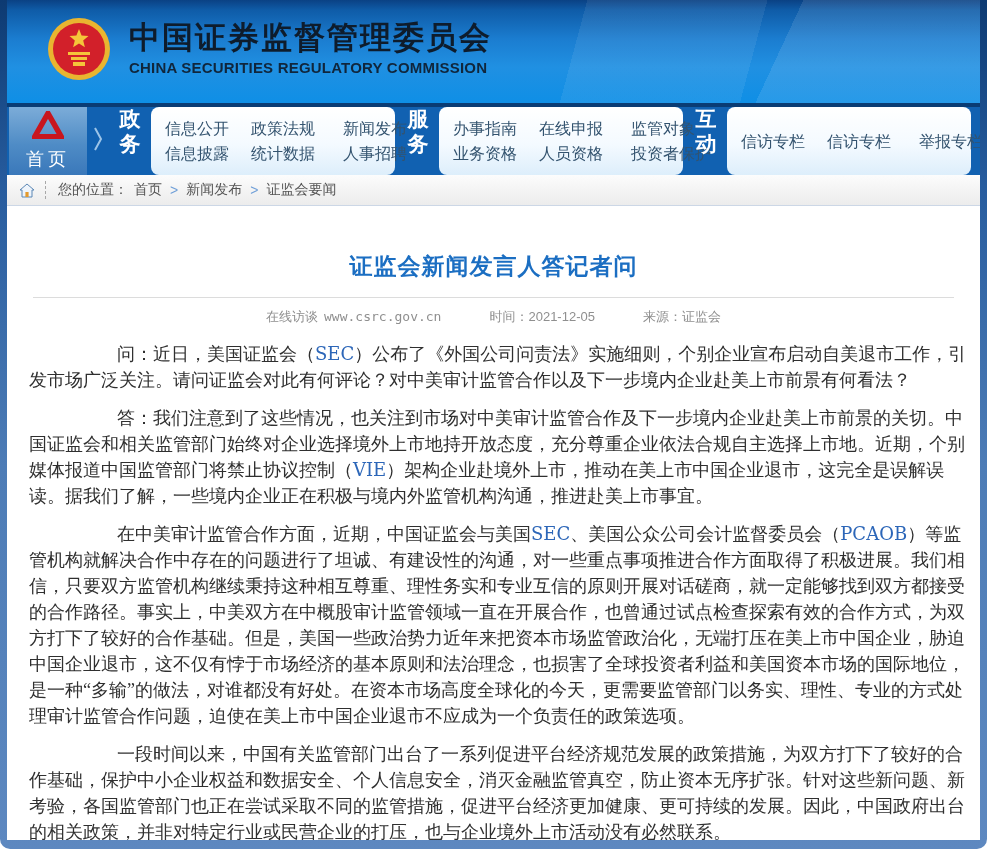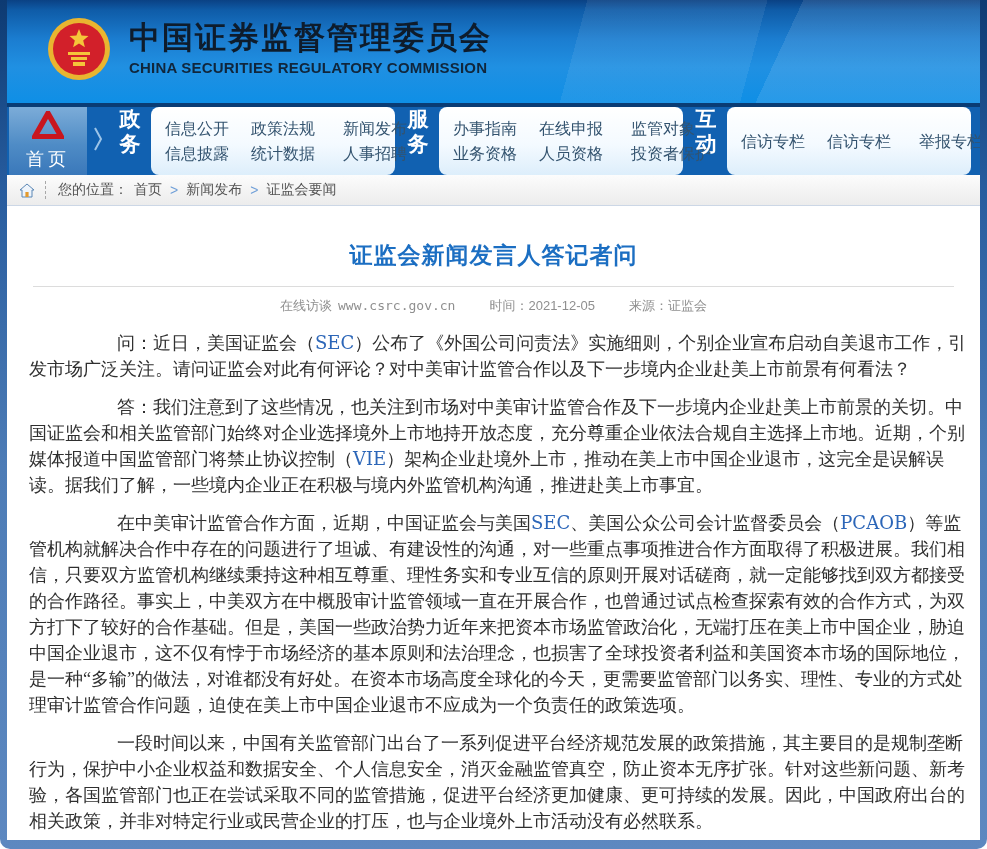--- a/index.html
+++ b/index.html
@@ -42,26 +42,26 @@
   .breadcrumb-bar{height:30px;border-bottom:1px solid #ccd7e6;flex:none;
     background:linear-gradient(180deg,#fcfcfc 0%,#ececec 100%);
     display:flex;align-items:center;font-size:14px;color:#555555;text-align:center;}
   .home-icon{margin:0 10px 0 12px;cursor:pointer;display:flex;}
   .crumb-divider{border-left:1px dashed #a8a8a8;height:18px;margin-right:12px;}
   .crumb-prefix{margin-right:4px;}
   .crumb-link{cursor:pointer;margin:0 2px;}
   .crumb-sep{color:#6f9fd8;margin:0 6px;}
 
   
-  .article{flex:1;background:#ffffff;padding-top:36px;overflow:hidden;}
+  .article{flex:1;background:#ffffff;padding-top:47px;overflow:hidden;}
   .article-title{text-align:center;color:#1b6ec2;font-size:23px;font-weight:bold;letter-spacing:1px;line-height:26px;}
   .meta-divider{margin:18px 26px 0 26px;border-top:1px solid #dcdcdc;height:0;}
   .article-meta{text-align:center;margin-top:10px;color:#8f8f8f;font-size:13px;line-height:17px;}
   .meta-url{font-family:"DejaVu Sans Mono",monospace;margin-left:6px;}
-  .meta-gap{margin-left:34px;}
+  .meta-gap{margin-left:48px;}
   .article-body{margin-top:16px;padding:0 12px 0 22px;font-size:18px;line-height:26px;color:#2f2f2f;
     font-family:"Liberation Serif",serif;}
   .article-body p{margin:0 0 12px 0;text-indent:88px;}
   .latin{color:#2c66b8;font-family:"DejaVu Serif",serif;}
 </style>
 </head>
 <body>
 
 <div class="page">
   <div class="inner">
@@ -162,18 +162,18 @@
     <div class="article">
       <div class="article-title">证监会新闻发言人答记者问</div>
       <div class="meta-divider"></div>
       <div class="article-meta">
         <span>在线访谈</span><span class="meta-url">www.csrc.gov.cn</span><span class="meta-gap">时间：</span><span>2021-12-05</span><span class="meta-gap">来源：</span><span>证监会</span>
       </div>
       <div class="article-body" id="article-body">
           <p>问：近日，美国证监会（<span class="latin">SEC</span>）公布了《外国公司问责法》实施细则，个别企业宣布启动自美退市工作，引发市场广泛关注。请问证监会对此有何评论？对中美审计监管合作以及下一步境内企业赴美上市前景有何看法？</p>
           <p>答：我们注意到了这些情况，也关注到市场对中美审计监管合作及下一步境内企业赴美上市前景的关切。中国证监会和相关监管部门始终对企业选择境外上市地持开放态度，充分尊重企业依法合规自主选择上市地。近期，个别媒体报道中国监管部门将禁止协议控制（<span class="latin">VIE</span>）架构企业赴境外上市，推动在美上市中国企业退市，这完全是误解误读。据我们了解，一些境内企业正在积极与境内外监管机构沟通，推进赴美上市事宜。</p>
           <p>在中美审计监管合作方面，近期，中国证监会与美国<span class="latin">SEC</span>、美国公众公司会计监督委员会（<span class="latin">PCAOB</span>）等监管机构就解决合作中存在的问题进行了坦诚、有建设性的沟通，对一些重点事项推进合作方面取得了积极进展。我们相信，只要双方监管机构继续秉持这种相互尊重、理性务实和专业互信的原则开展对话磋商，就一定能够找到双方都接受的合作路径。事实上，中美双方在中概股审计监管领域一直在开展合作，也曾通过试点检查探索有效的合作方式，为双方打下了较好的合作基础。但是，美国一些政治势力近年来把资本市场监管政治化，无端打压在美上市中国企业，胁迫中国企业退市，这不仅有悖于市场经济的基本原则和法治理念，也损害了全球投资者利益和美国资本市场的国际地位，是一种“多输”的做法，对谁都没有好处。在资本市场高度全球化的今天，更需要监管部门以务实、理性、专业的方式处理审计监管合作问题，迫使在美上市中国企业退市不应成为一个负责任的政策选项。</p>
-          <p>一段时间以来，中国有关监管部门出台了一系列促进平台经济规范发展的政策措施，其主要目的是规制垄断行为，保护中小企业权益和数据安全、个人信息安全，消灭金融监管真空，防止资本无序扩张。针对这些新问题、新考验，各国监管部门也正在尝试采取不同的监管措施，促进平台经济更加健康、更可持续的发展。因此，中国政府出台的相关政策，并非对特定行业或民营企业的打压，也与企业境外上市活动没有必然联系。</p>
+          <p>一段时间以来，中国有关监管部门出台了一系列促进平台经济规范发展的政策措施，为双方打下了较好的合作基础，保护中小企业权益和数据安全、个人信息安全，消灭金融监管真空，防止资本无序扩张。针对这些新问题、新考验，各国监管部门也正在尝试采取不同的监管措施，促进平台经济更加健康、更可持续的发展。因此，中国政府出台的相关政策，并非对特定行业或民营企业的打压，也与企业境外上市活动没有必然联系。</p>
         </div>
     </div>
 
   </div>
 </div>
 
 </body></html>

